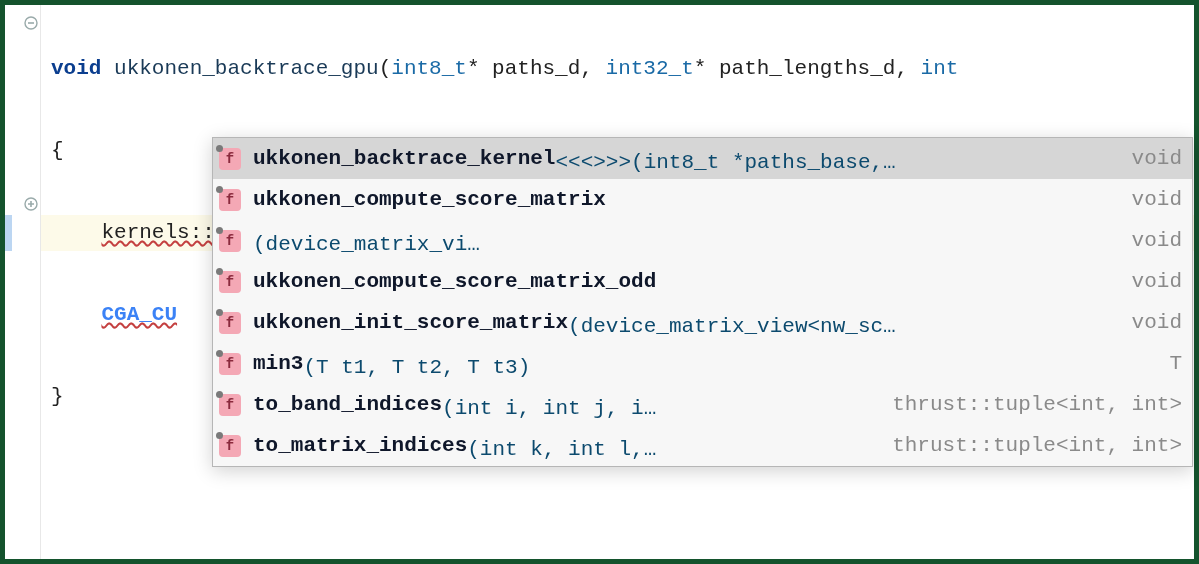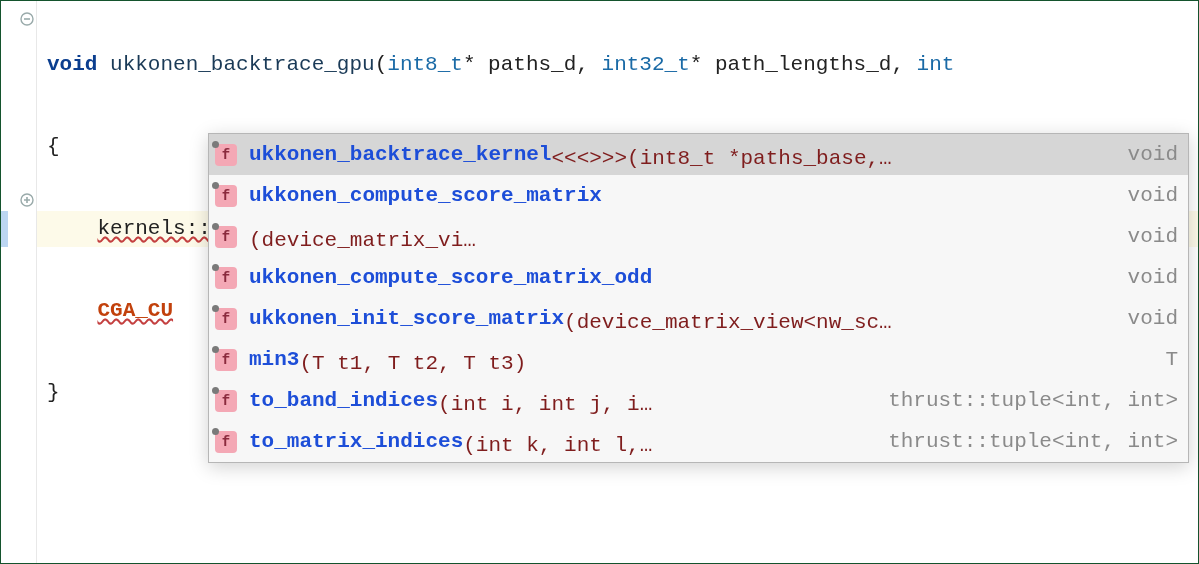--- a/index.html
+++ b/index.html
@@ -9,21 +9,21 @@
       background: #ffffff;
       position: relative;
       width: 1199px;
       height: 564px;
       overflow: hidden;
     }
     .editor {
       position: relative;
       width: 100%;
       height: 100%;
-      border: 1px solid #14532d;
+      border: 5px solid #14532d;
       text-decoration: underline;
     }
     .gutter {
       position: absolute;
       left: 0;
       top: 0;
       width: 36px;
       height: 100%;
       background: #ffffff;
       border-right: 1px solid #e8e8e8;
@@ -117,22 +117,22 @@
     .ac-icon::before {
       content: '';
       position: absolute;
       top: -3px;
       left: -3px;
       width: 7px;
       height: 7px;
       background: #7a7a7a;
       border-radius: 50%;
     }
-    .ac-name { color: #1d4ed8; font-weight: 600; }
-    .ac-params { color: #7f1d1d; margin-top: 8px; }
+    .ac-name { color: #0f172a; font-weight: 600; }
+    .ac-params { color: #0c4a6e; margin-top: 8px; }
     .ac-spacer { flex: 1; }
     .ac-ret { color: #8a8a8a; padding-left: 10px; white-space: nowrap; }
     .ac-hint {
       font-family: -apple-system, 'Segoe UI', sans-serif;
       font-size: 15px;
       color: #777;
       padding: 6px 10px 8px 10px;
       position: relative;
     }
     .ac-more {
@@ -168,21 +168,21 @@
           <circle cx="7" cy="7" r="6" fill="none" stroke="#9aa" stroke-width="1.4"></circle>
           <path d="M4 7h6M7 4v6" stroke="#9aa" stroke-width="1.6"></path>
         </svg>
     </div>
   </div>
 
   <div class="code-area">
     <div class="line"><span class="kw">void</span><span class="fn-name"> ukkonen_backtrace_gpu</span><span class="normal">(</span><span class="type">int8_t</span><span class="normal">* paths_d, </span><span class="type">int32_t</span><span class="normal">* path_lengths_d, </span><span class="type">int</span></div>
     <div class="line"><span class="normal">{</span></div>
     <div class="line current"><span>    </span><span class="normal error-underline">kernels::</span><span class="caret"></span></div>
-    <div class="line"><span>    </span><span class="normal error-underline" style="color:#c2410c;font-weight:600">CGA_CU</span></div>
+    <div class="line"><span>    </span><span class="normal error-underline" style="color:#3b82f6;font-weight:600">CGA_CU</span></div>
     <div class="line"><span class="normal">}</span></div>
     <div class="line"></div>
     <div class="line"></div>
     
   </div>
 
   <div class="autocomplete">
     <div class="ac-row selected">
       <div class="ac-icon">
           <span>f</span>

